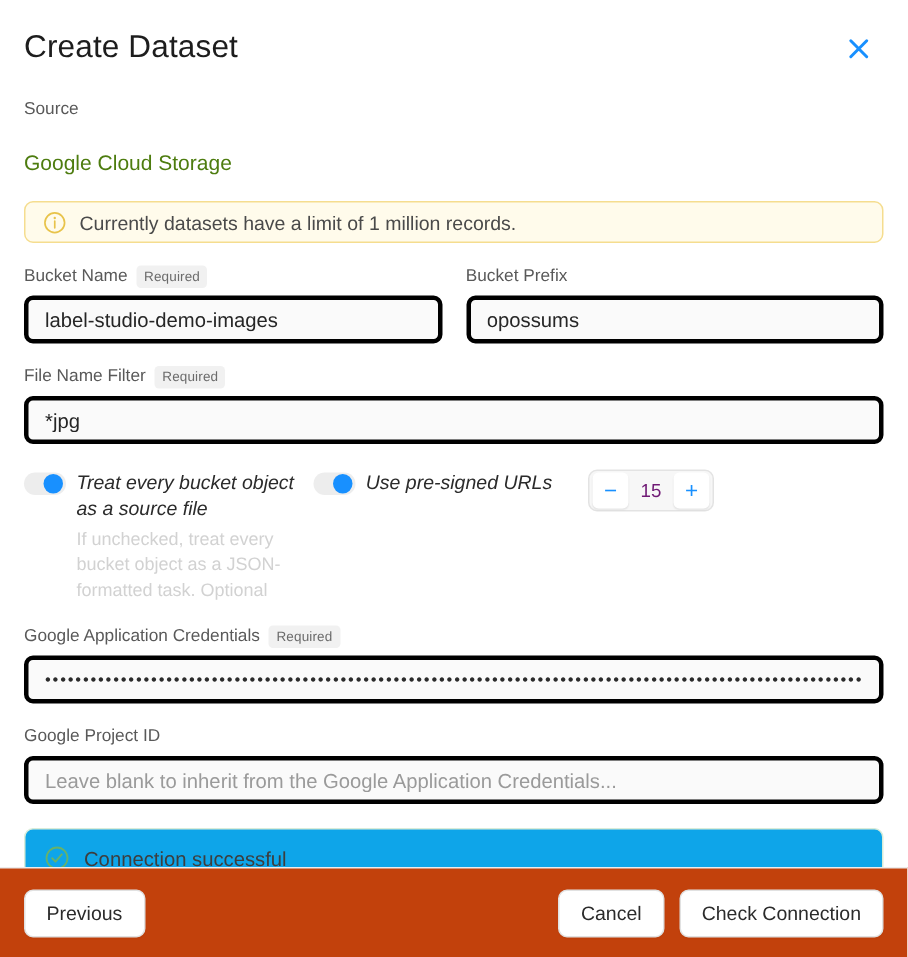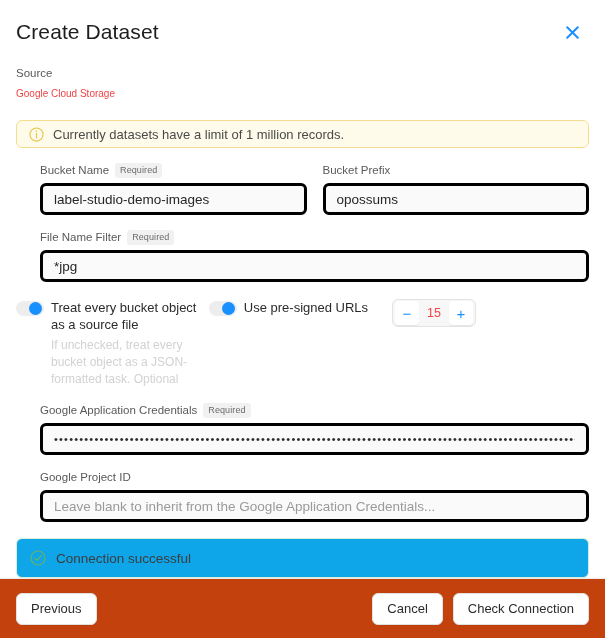--- a/index.html
+++ b/index.html
@@ -53,23 +53,23 @@
     padding: 0 16px;
     overflow: hidden;
   }
   .source-label {
     font-size: 11.5px;
     color: #595959;
     margin-top: 20px;
     line-height: 15px;
   }
   .source-value {
-    font-size: 10px;
-    color: #ef4444;
-    margin-top: 4px;
+    font-size: 14px;
+    color: #4d7c0f;
+    margin-top: 18px;
     line-height: 18px;
   }
 
   
   .warning {
     margin-top: 17px;
     background: #fffbeb;
     border: 1px solid #f5dd8f;
     border-radius: 6px;
     padding: 10px 12px;
@@ -82,21 +82,20 @@
     font-size: 13px;
     color: #4a4a4a;
     line-height: 17px;
   }
 
   
   .row {
     display: flex;
     gap: 16px;
     margin-top: 15px;
-    margin-left: 24px;
   }
   .field { flex: 1; min-width: 0; }
   .field-full { width: 100%; }
   .field-label {
     font-size: 11.5px;
     color: #595959;
     line-height: 15px;
     display: flex;
     align-items: center;
     gap: 6px;
@@ -160,20 +159,21 @@
     left: 13px;
     width: 13px;
     height: 13px;
     border-radius: 50%;
     background: #1890ff;
   }
   .toggle-label {
     font-size: 13px;
     color: #2b2b2b;
     line-height: 17px;
+    font-style: italic;
   }
   .helper-text {
     font-size: 12px;
     color: #d2d2d2;
     line-height: 17px;
     width: 160px;
     margin-top: 4px;
     margin-left: 35px;
   }
 
@@ -202,21 +202,21 @@
     align-items: center;
     justify-content: center;
     cursor: pointer;
     box-shadow: 0 1px 1px rgba(0,0,0,0.07);
     font-family: "Liberation Sans", sans-serif;
   }
   .stepper-value {
     min-width: 30px;
     text-align: center;
     font-size: 12.5px;
-    color: #ef4444;
+    color: #701a75;
   }
 
   
   .success {
     margin-top: 16px;
     background: #0ea5e9;
     border: 1px solid #d9ecd9;
     border-radius: 6px;
     height: 40px;
     display: flex;

